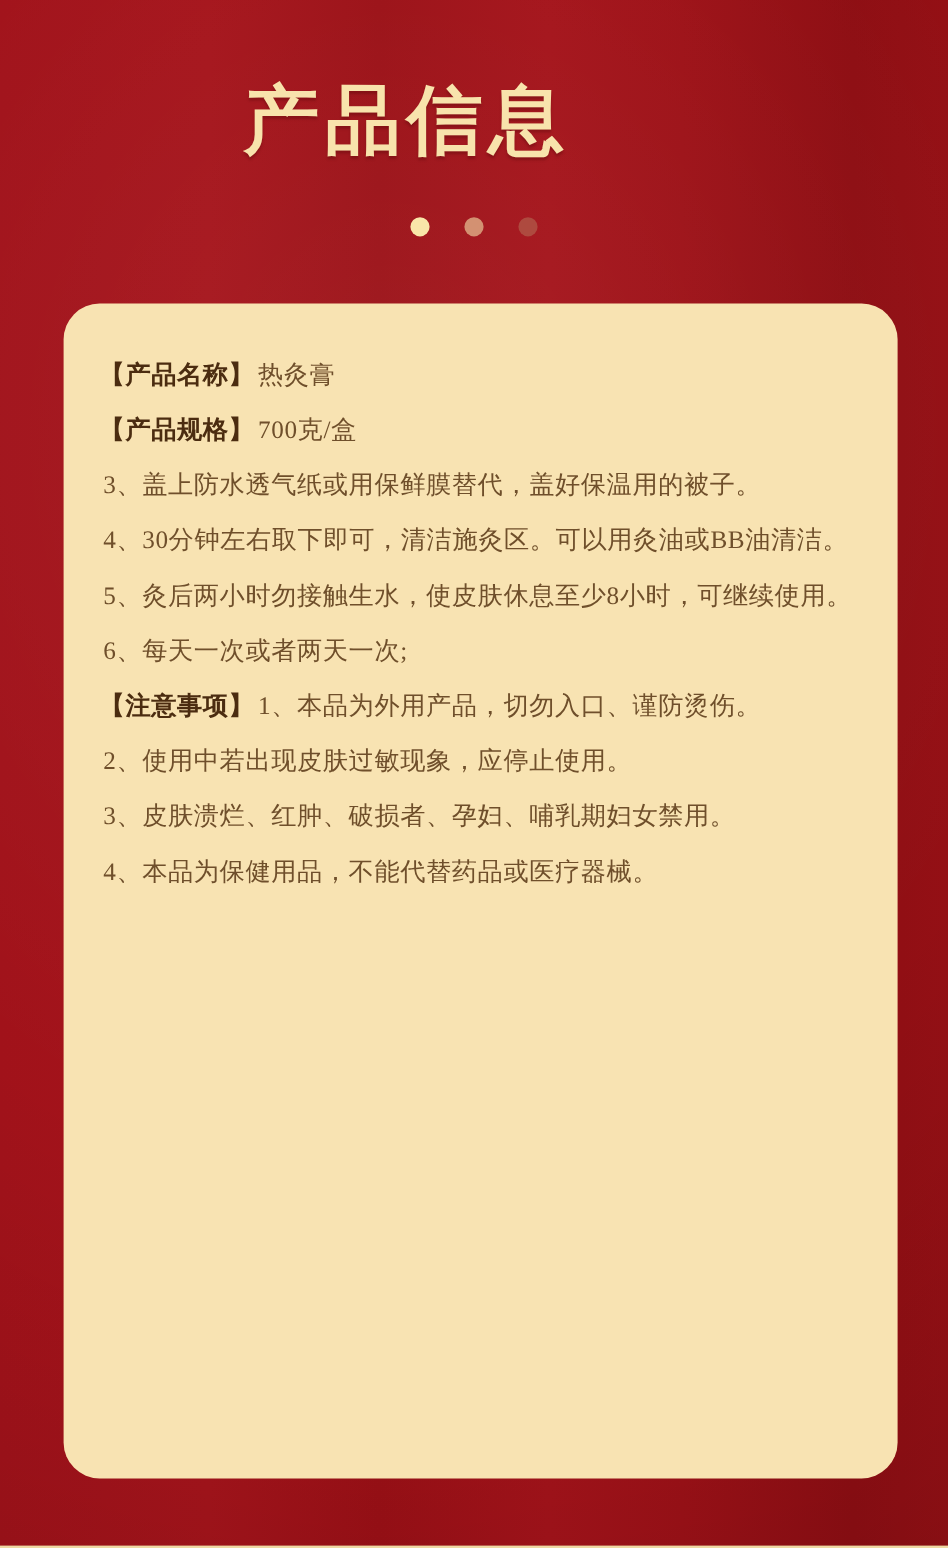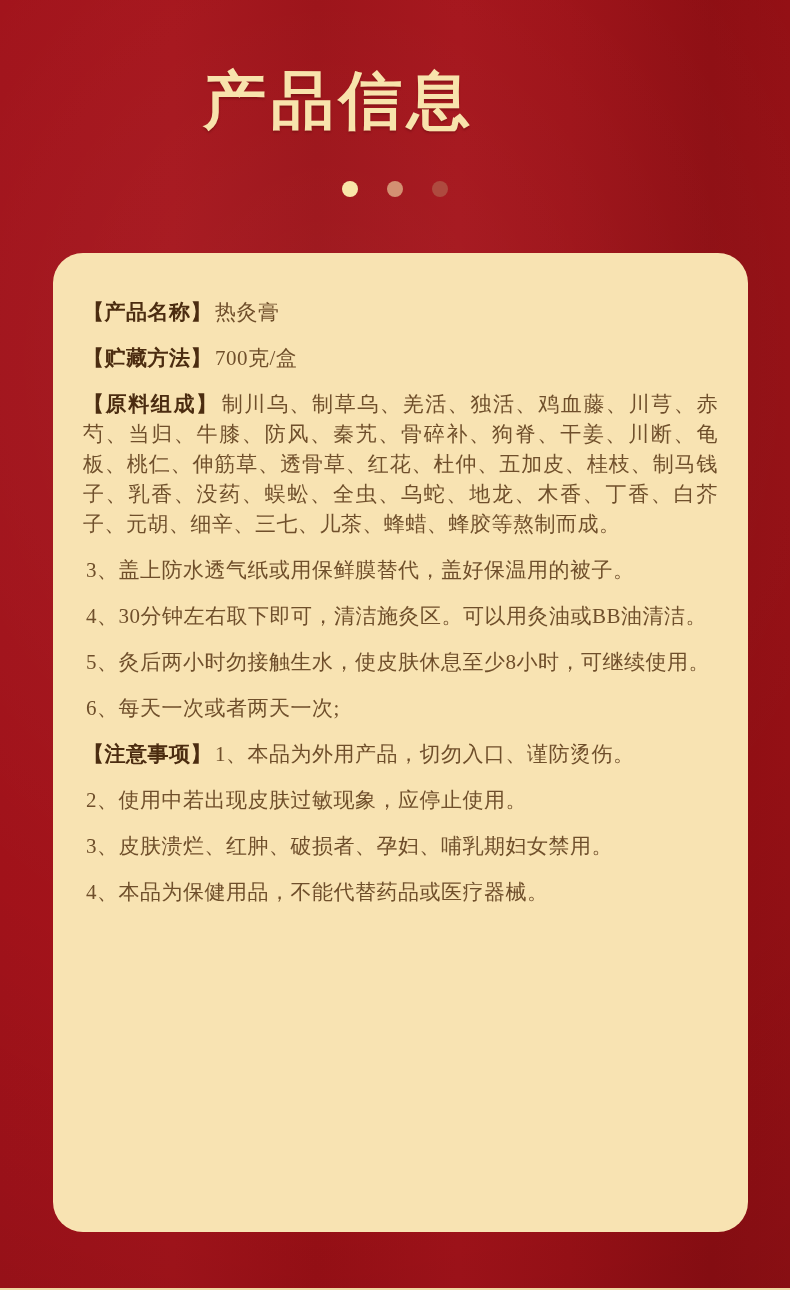--- a/index.html
+++ b/index.html
@@ -81,22 +81,21 @@
 <h1 class="page-title">产品信息</h1>
 
 <div class="dots">
   <span class="dot" style="background: rgb(249, 230, 169);"></span>
   <span class="dot" style="background: rgb(211, 145, 114);"></span>
   <span class="dot" style="background: rgb(174, 74, 63);"></span>
 </div>
 
 <div class="card">
   <p class="para"><span class="section-label">【产品名称】</span><span class="section-text">热灸膏</span></p>
-  <p class="para"><span class="section-label">【贮藏方法】</span><span class="section-text">700克/盒</span></p>
-  <p class="para"><span class="section-label">【原料组成】</span><span class="section-text">制川乌、制草乌、羌活、独活、鸡血藤、川芎、赤芍、当归、牛膝、防风、秦艽、骨碎补、狗脊、干姜、川断、龟板、桃仁、伸筋草、透骨草、红花、杜仲、五加皮、桂枝、制马钱子、乳香、没药、蜈蚣、全虫、乌蛇、地龙、木香、丁香、白芥子、元胡、细辛、三七、儿茶、蜂蜡、蜂胶等熬制而成。</span></p>
+  <p class="para"><span class="section-label">【产品规格】</span><span class="section-text">700克/盒</span></p>
   <p class="para"><span class="section-label"></span><span class="section-text">3、盖上防水透气纸或用保鲜膜替代，盖好保温用的被子。</span></p>
   <p class="para"><span class="section-label"></span><span class="section-text">4、30分钟左右取下即可，清洁施灸区。可以用灸油或BB油清洁。</span></p>
   <p class="para"><span class="section-label"></span><span class="section-text">5、灸后两小时勿接触生水，使皮肤休息至少8小时，可继续使用。</span></p>
   <p class="para"><span class="section-label"></span><span class="section-text">6、每天一次或者两天一次;</span></p>
   <p class="para"><span class="section-label">【注意事项】</span><span class="section-text">1、本品为外用产品，切勿入口、谨防烫伤。</span></p>
   <p class="para"><span class="section-label"></span><span class="section-text">2、使用中若出现皮肤过敏现象，应停止使用。</span></p>
   <p class="para"><span class="section-label"></span><span class="section-text">3、皮肤溃烂、红肿、破损者、孕妇、哺乳期妇女禁用。</span></p>
   <p class="para"><span class="section-label"></span><span class="section-text">4、本品为保健用品，不能代替药品或医疗器械。</span></p>
 </div>
 

